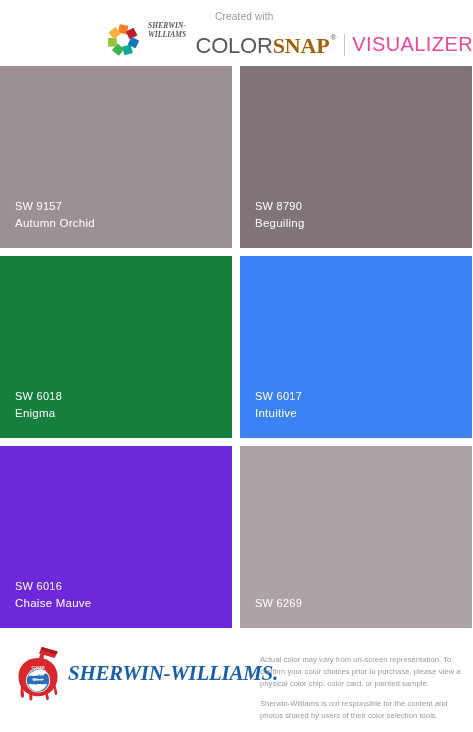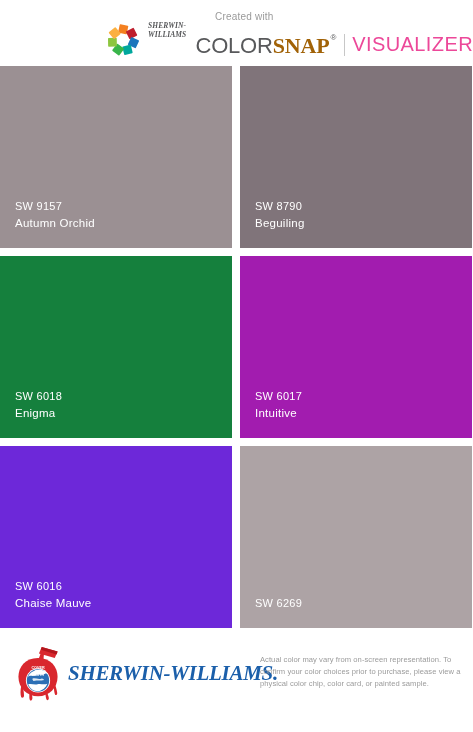--- a/index.html
+++ b/index.html
@@ -251,21 +251,21 @@
     </div>
   </div>
 
   <div class="swatch" style="background: #15803d; text-decoration: underline;">
     <div class="labels">
       <span class="code">SW 6018</span>
       <span class="name">Enigma</span>
     </div>
   </div>
 
-  <div class="swatch" style="background: #a21caf; text-decoration: underline;">
+  <div class="swatch" style="background: #3b82f6; text-decoration: underline;">
     <div class="labels">
       <span class="code">SW 6017</span>
       <span class="name">Intuitive</span>
     </div>
   </div>
 
   <div class="swatch" style="background: #6d28d9;">
     <div class="labels">
       <span class="code">SW 6016</span>
       <span class="name">Chaise Mauve</span>
@@ -306,16 +306,17 @@
 
         <text x="50" y="49" text-anchor="middle" fill="#ffffff" font-family="Liberation Sans, sans-serif" font-size="8" font-weight="bold">COVER</text>
         <text x="50" y="57" text-anchor="middle" fill="#ffffff" font-family="Liberation Sans, sans-serif" font-size="7" font-weight="bold">THE</text>
         <text x="50" y="65" text-anchor="middle" fill="#ffffff" font-family="Liberation Sans, sans-serif" font-size="7.5" font-weight="bold">EARTH</text>
       </svg>
       <span class="sw-wordmark">SHERWIN-WILLIAMS.</span>
     </div>
 
     <div class="disclaimer">
       <p>Actual color may vary from on-screen representation. To confirm your color choices prior to purchase, please view a physical color chip, color card, or painted sample.</p>
+      <p>Sherwin-Williams is not responsible for the content and photos shared by users of their color selection tools.</p>
     </div>
 
   </div>
 </div>
 
 </body></html>

